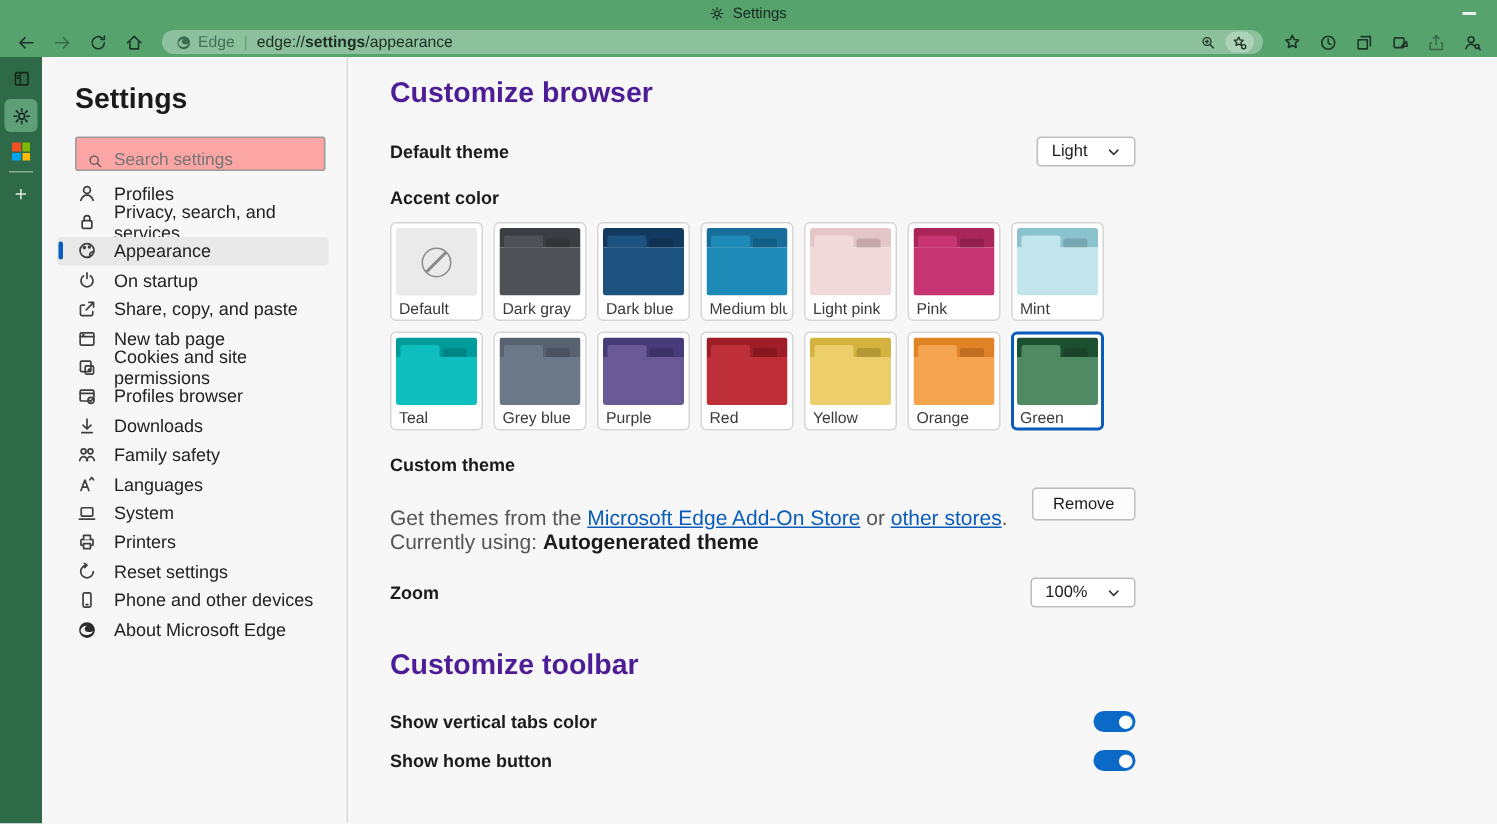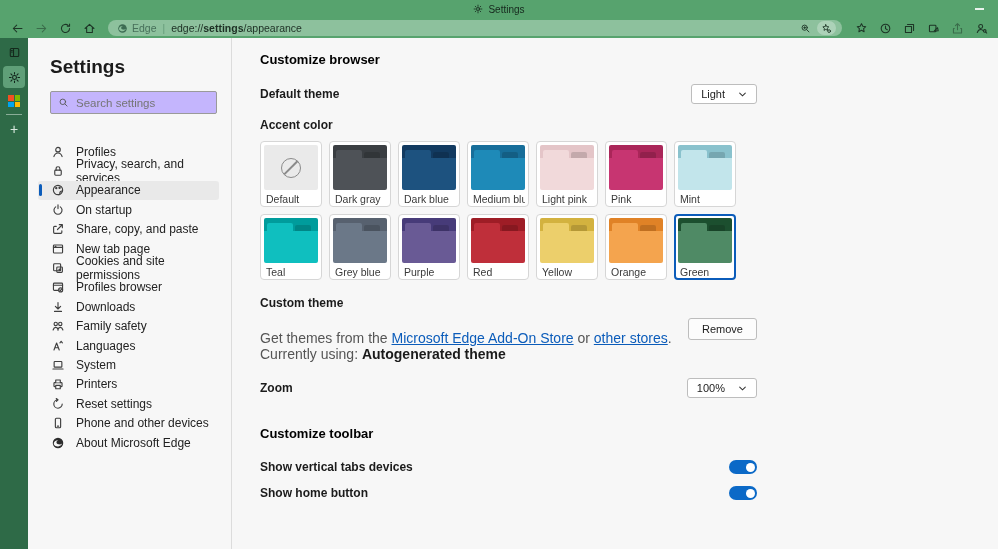--- a/index.html
+++ b/index.html
@@ -38,34 +38,34 @@
   .rail-active .icon{width:13px;height:13px;color:#10231a}
   .ms-logo{width:12px;height:12px;display:grid;grid-template-columns:1fr 1fr;gap:1px}
   .ms-logo span{display:block}
   .rail-div{width:16px;height:1px;background:rgba(230,240,233,.5)}
   .rail-plus{font-size:14px;color:#d9e8de;line-height:1}
 
   
   .settings-body{flex:1;display:flex;background:#f7f7f7;min-width:0}
   .sidebar{width:204px;flex-shrink:0;border-right:1px solid #dcdcdc;padding-top:18px}
   .sidebar h1{font-size:19px;font-weight:700;margin-left:22px;color:#1b1b1b}
-  .searchbox{margin:13px 14px 0 22px;height:23px;background:#c4b5fd;border:1px solid #9a9a9a;border-radius:2px;display:flex;align-items:center;padding:0 7px;gap:7px}
+  .searchbox{margin:13px 14px 0 22px;height:23px;background:#fca5a5;border:1px solid #9a9a9a;border-radius:2px;display:flex;align-items:flex-end;padding:0 7px;gap:7px}
   .searchbox .icon{width:11px;height:11px;color:#555}
   .searchbox input{border:none;outline:none;font-size:11.5px;flex:1;min-width:0;font-family:"Liberation Sans",sans-serif;color:#333;background:transparent}
   .searchbox input::placeholder{color:#757575}
-  .nav{margin:28px 12px 0 10px}
+  .nav{margin:5px 12px 0 10px}
   .nav-item{position:relative;display:flex;align-items:center;gap:11px;height:19.4px;padding-left:13px;border-radius:3px;font-size:12px;color:#222;cursor:default}
   .nav-item .icon{width:14px;height:14px;color:#3f3f3f;flex-shrink:0}
   .nav-item.sel{background:#e9e9e9}
   .nav-item.sel::before{content:"";position:absolute;left:1px;top:3.5px;width:3px;height:12px;border-radius:2px;background:#0b5cba}
 
   
   .main{flex:1;padding:14px 0 0 28px;min-width:0}
   .content{width:497px}
-  .h2{font-size:13px;font-weight:700;color:#000000}
+  .h2{font-size:19px;font-weight:700;color:#4c1d95}
   .row{display:flex;align-items:center;justify-content:space-between}
   .lbl{font-size:12px;font-weight:700;color:#1b1b1b}
   .sub{font-size:14px;color:#555;margin-top:20px}
   .dropdown{display:flex;align-items:center;gap:13px;background:#fff;border:1px solid #bdbdbd;border-radius:3px;padding:3px 9px;font-size:11px;color:#1b1b1b;cursor:default}
   .dropdown .icon{width:9px;height:9px;color:#333}
   .btn{background:#fcfcfc;border:1px solid #bdbdbd;border-radius:3px;padding:4px 13px;font-size:11px;color:#1b1b1b;font-family:"Liberation Sans",sans-serif;cursor:default}
   a.lnk{color:#0b5cba;text-decoration:underline;cursor:pointer}
 
   .swatch-grid{display:grid;grid-template-columns:repeat(7,62px);gap:7px;margin-top:9px}
   .card{background:#fff;border:1px solid #d6d6d6;border-radius:4px;padding:3px;height:66px;cursor:default}
@@ -558,21 +558,21 @@
                 <svg viewBox="0 0 16 16" fill="none" stroke="currentColor" stroke-width="1.8" stroke-linecap="round">
                   <path d="m3 5.5 5 5 5-5"></path>
                 </svg>
               </span>
           </span>
         </div>
 
         <div class="h2" style="margin-top:28px">Customize toolbar</div>
 
         <div class="row" style="margin-top:19px">
-          <span class="lbl">Show vertical tabs devices</span>
+          <span class="lbl">Show vertical tabs color</span>
           <span class="toggle"></span>
         </div>
 
         <div class="row mt12">
           <span class="lbl">Show home button</span>
           <span class="toggle"></span>
         </div>
 
       </div>
     </div>

